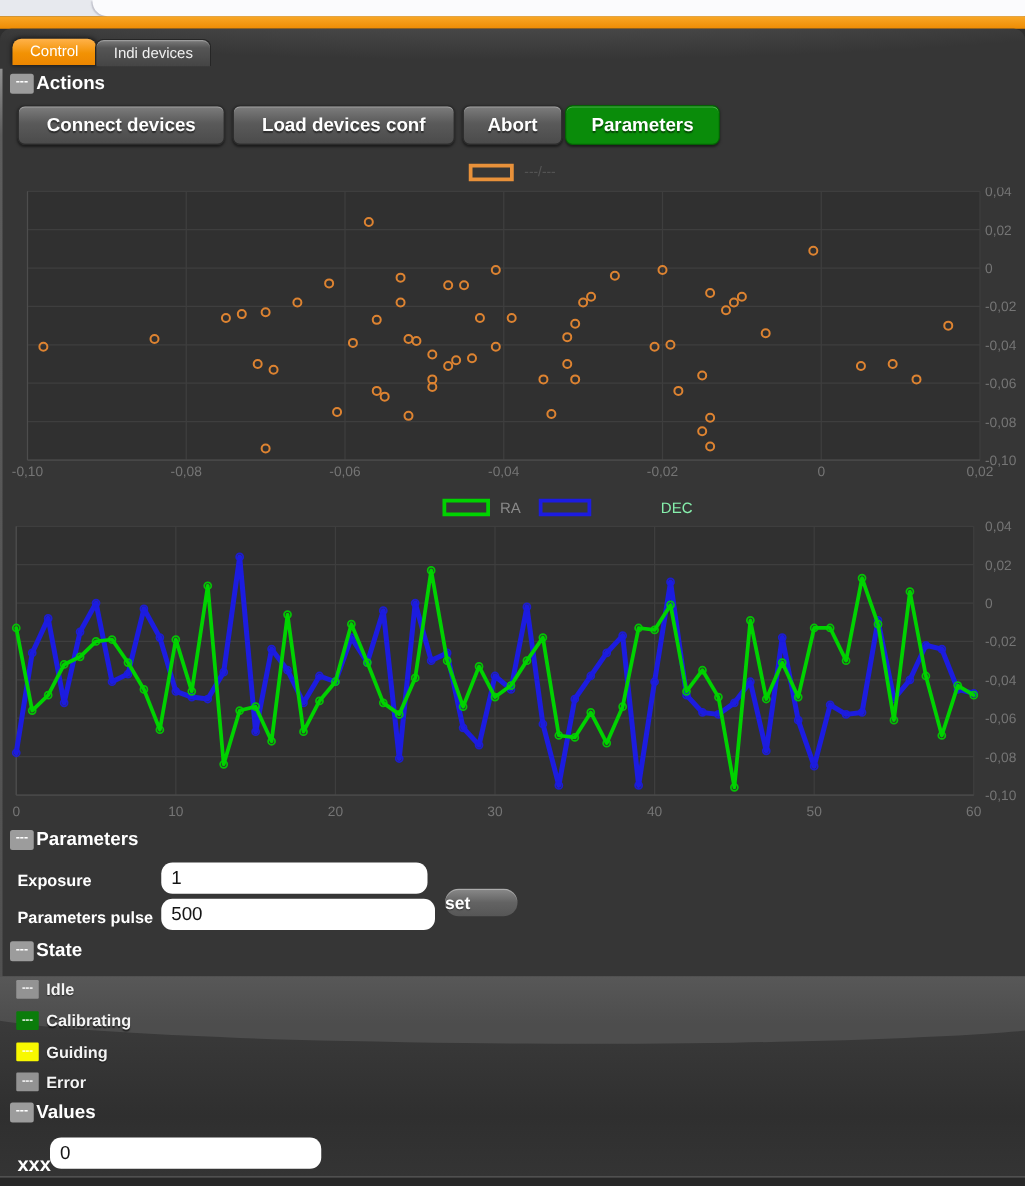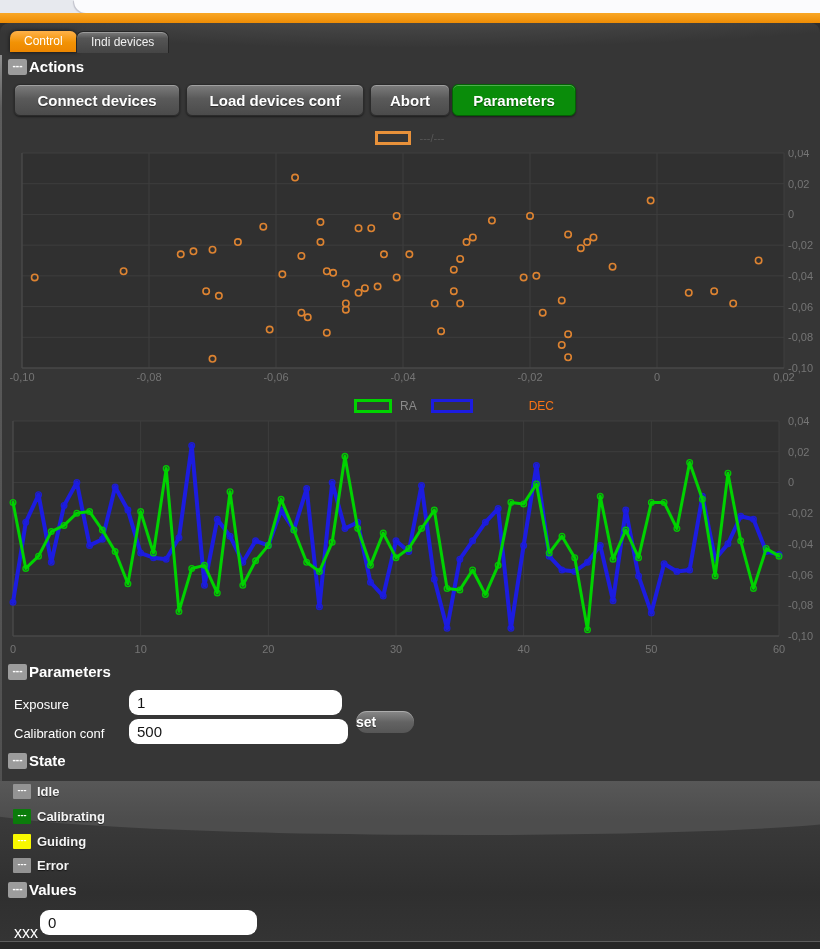--- a/index.html
+++ b/index.html
@@ -36,21 +36,21 @@
        background:linear-gradient(#7d7d7d,#5a5a5a 45%,#4b4b4b);
        border:1px solid #2b2b2b;box-sizing:border-box;
        box-shadow:inset 0 1px 0 rgba(255,255,255,.28), 0 1px 2px rgba(0,0,0,.5);
        text-shadow:0 1px 1px rgba(0,0,0,.5);}
   .btn-green{background:#0a8c0a;border-color:#056005;}
   
   .legend{left:0;width:820px;display:flex;justify-content:center;align-items:center;gap:8px;}
   .swatch{height:8px;border-style:solid;border-width:3px;background:transparent;}
   .legend-label{font-size:12px;}
   
-  .field-label{color:#fff;font-weight:normal;font-size:13px;}
+  .field-label{color:#fff;font-weight:bold;font-size:13px;}
   .txt-input{border:none;border-radius:9px;background:#fff;color:#151515;font-size:15px;
              padding:0 8px;font-family:"Liberation Sans","DejaVu Sans",sans-serif;box-sizing:border-box;outline:none;}
   .set-btn{left:356px;top:711px;width:58px;height:22px;border-radius:11px;color:#fff;font-weight:bold;
            font-size:14px;text-align:left;line-height:22px;cursor:pointer;
            background:linear-gradient(#8a8a8a,#636363 50%,#565656);
            box-shadow:inset 0 1px 0 rgba(255,255,255,.3);text-shadow:0 1px 1px rgba(0,0,0,.5);}
   
   .state-bg{left:0;top:781px;width:820px;height:160px;background:linear-gradient(180deg,#3f3f3f 0,#353535 45%,#2f2f2f 70%,#343434 100%);overflow:hidden;}
   .state-bg::before{content:"";position:absolute;left:-30px;top:-26px;width:900px;height:80px;
     background:linear-gradient(#5f5f5f,#4d4d4d 80%);
@@ -182,21 +182,21 @@
     <circle cx="441.09999999999997" cy="181.1428571428571" r="3.2" fill="none" stroke="#dd8331" stroke-width="1.6"></circle>
     <circle cx="568.1" cy="184.2142857142857" r="3.2" fill="none" stroke="#dd8331" stroke-width="1.6"></circle>
     <circle cx="561.75" cy="194.9642857142857" r="3.2" fill="none" stroke="#dd8331" stroke-width="1.6"></circle>
     <circle cx="568.1" cy="207.25" r="3.2" fill="none" stroke="#dd8331" stroke-width="1.6"></circle>
   </svg>
 
 <div class="abs legend" style="top:399px;padding-left:44px;">
   <span class="swatch" style="width:32px;border-color:#00d300;"></span>
   <span class="legend-label" style="color:#8a8a8a;">RA</span>
   <span class="swatch" style="width:36px;border-color:#1c1ce0;margin-left:6px;"></span>
-  <span class="legend-label" style="color:#f97316;margin-left:48px;">DEC</span>
+  <span class="legend-label" style="color:#86efac;margin-left:48px;">DEC</span>
 </div>
 
 <svg id="chart2" class="abs" style="left:0;top:413px;" width="820" height="252">
     <rect x="13" y="8" width="766" height="215" fill="#303030"></rect>
     <line x1="13" y1="8" x2="13" y2="223" stroke="#3e3e3e" stroke-width="1"></line>
     <line x1="140.66666666666666" y1="8" x2="140.66666666666666" y2="223" stroke="#3e3e3e" stroke-width="1"></line>
     <line x1="268.3333333333333" y1="8" x2="268.3333333333333" y2="223" stroke="#3e3e3e" stroke-width="1"></line>
     <line x1="396" y1="8" x2="396" y2="223" stroke="#3e3e3e" stroke-width="1"></line>
     <line x1="523.6666666666666" y1="8" x2="523.6666666666666" y2="223" stroke="#3e3e3e" stroke-width="1"></line>
     <line x1="651.3333333333334" y1="8" x2="651.3333333333334" y2="223" stroke="#3e3e3e" stroke-width="1"></line>
@@ -351,21 +351,21 @@
     <circle cx="766.2333333333333" cy="135.4642857142857" r="2.8" fill="none" stroke="#00d300" stroke-width="1.4" opacity="0.9"></circle>
     <circle cx="779" cy="143.1428571428571" r="2.8" fill="none" stroke="#00d300" stroke-width="1.4" opacity="0.9"></circle>
   </svg>
 
 <div class="abs section-h" style="top:663px;">
   <span class="chip">---</span>
   <span>Parameters</span>
 </div>
 <div class="abs field-label" style="left:14px;top:697px;">Exposure</div>
 <input class="abs txt-input" style="left: 129px; top: 690px; width: 213px; height: 25px;" value="1">
-<div class="abs field-label" style="left:14px;top:726px;">Calibration conf</div>
+<div class="abs field-label" style="left:14px;top:726px;">Parameters pulse</div>
 <input class="abs txt-input" style="left: 129px; top: 719px; width: 219px; height: 25px;" value="500">
 <div class="abs set-btn">set</div>
 
 <div class="abs section-h" style="top:752px;">
   <span class="chip">---</span>
   <span>State</span>
 </div>
 <div class="abs state-bg"></div>
 <div class="abs srow" style="top:784px;">
   <span class="schip" style="background: rgb(147, 147, 147);">---</span>

